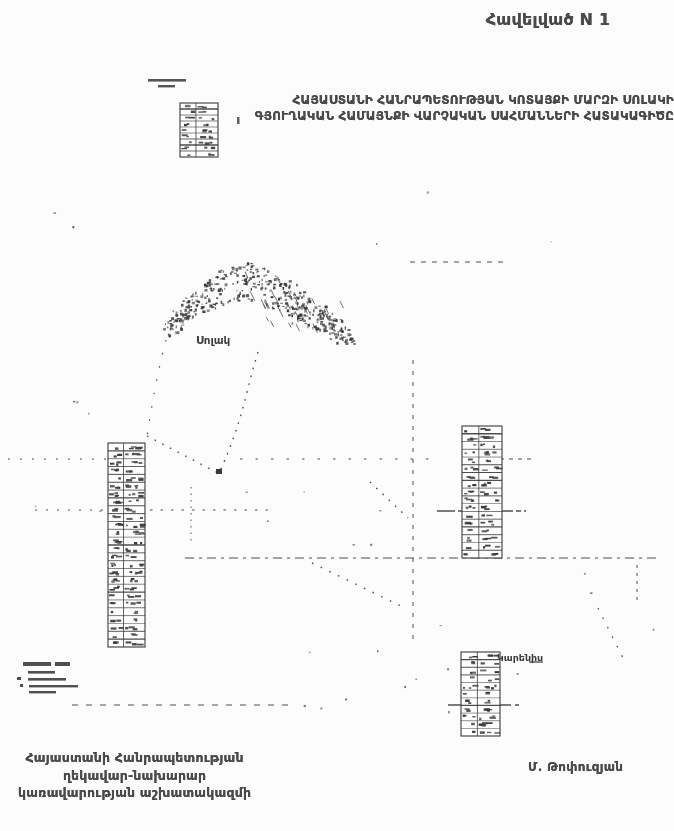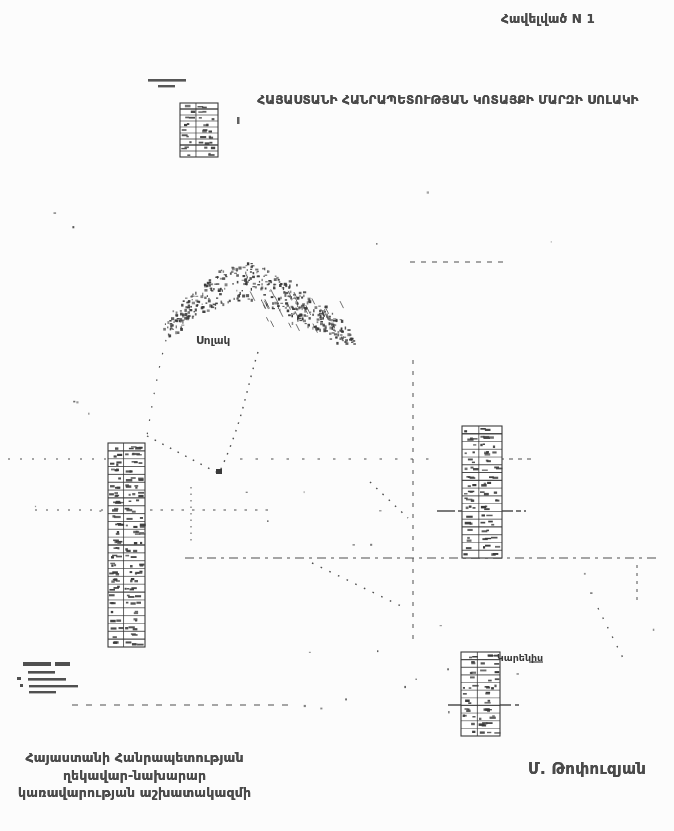--- a/index.html
+++ b/index.html
@@ -6,45 +6,46 @@
   html,body{margin:0;padding:0;}
   body{
     width:674px;height:831px;position:relative;overflow:hidden;
     background:var(--bg);color:var(--ink);
     font-family:"DejaVu Sans",sans-serif;
   }
   .abs{position:absolute;}
   .scan-text{ text-shadow:0 0 .45px var(--ink); }
   .header-note{
     left:428px;top:12px;width:240px;text-align:center;
-    font-size:12px;font-weight:bold;line-height:15px;letter-spacing:.2px;
+    font-size:16px;font-weight:bold;line-height:15px;letter-spacing:.2px;
   }
   .page-title{
-    left:222px;top:92px;width:452px;text-align:center;
+    left:222px;top:92px;width:452px;text-align:right;
     font-size:12px;font-weight:bold;line-height:16px;letter-spacing:.15px;
   }
   .signature{
     left:18px;top:749px;font-size:12.5px;font-weight:bold;line-height:17.5px;letter-spacing:.2px;text-align:center;
   }
   .signer{
-    left:528px;top:760px;font-size:15px;font-weight:bold;letter-spacing:.3px;
+    left:528px;top:760px;font-size:12px;font-weight:bold;letter-spacing:.3px;
   }
   #map{left:0;top:0;}
   .village-label{font-family:"DejaVu Sans",sans-serif;font-size:10.5px;font-weight:bold;fill:#3d3d3d;}
   .neighbor-label{font-family:"DejaVu Sans",sans-serif;font-size:9.5px;font-weight:bold;fill:#3a3a3a;}
 </style>
 </head>
 <body>
 
 <div class="abs header-note scan-text">
   <div>Հավելված N 1</div>
 </div>
 
 <div class="abs page-title scan-text">
   <div>ՀԱՅԱՍՏԱՆԻ ՀԱՆՐԱՊԵՏՈՒԹՅԱՆ ԿՈՏԱՅՔԻ ՄԱՐԶԻ ՍՈԼԱԿԻ</div>
+  <div>ԳՅՈՒՂԱԿԱՆ ՀԱՄԱՅՆՔԻ ՎԱՐՉԱԿԱՆ ՍԱՀՄԱՆՆԵՐԻ ՀԱՏԱԿԱԳԻԾԸ</div>
 </div>
 
 <svg id="map" class="abs" width="674" height="831" viewBox="0 0 674 831">
   <defs>
     <filter id="smudge" x="-20%" y="-20%" width="140%" height="140%">
       <feGaussianBlur stdDeviation="0.45"></feGaussianBlur>
     </filter>
   </defs>
   <g id="gfx">
       <g>

